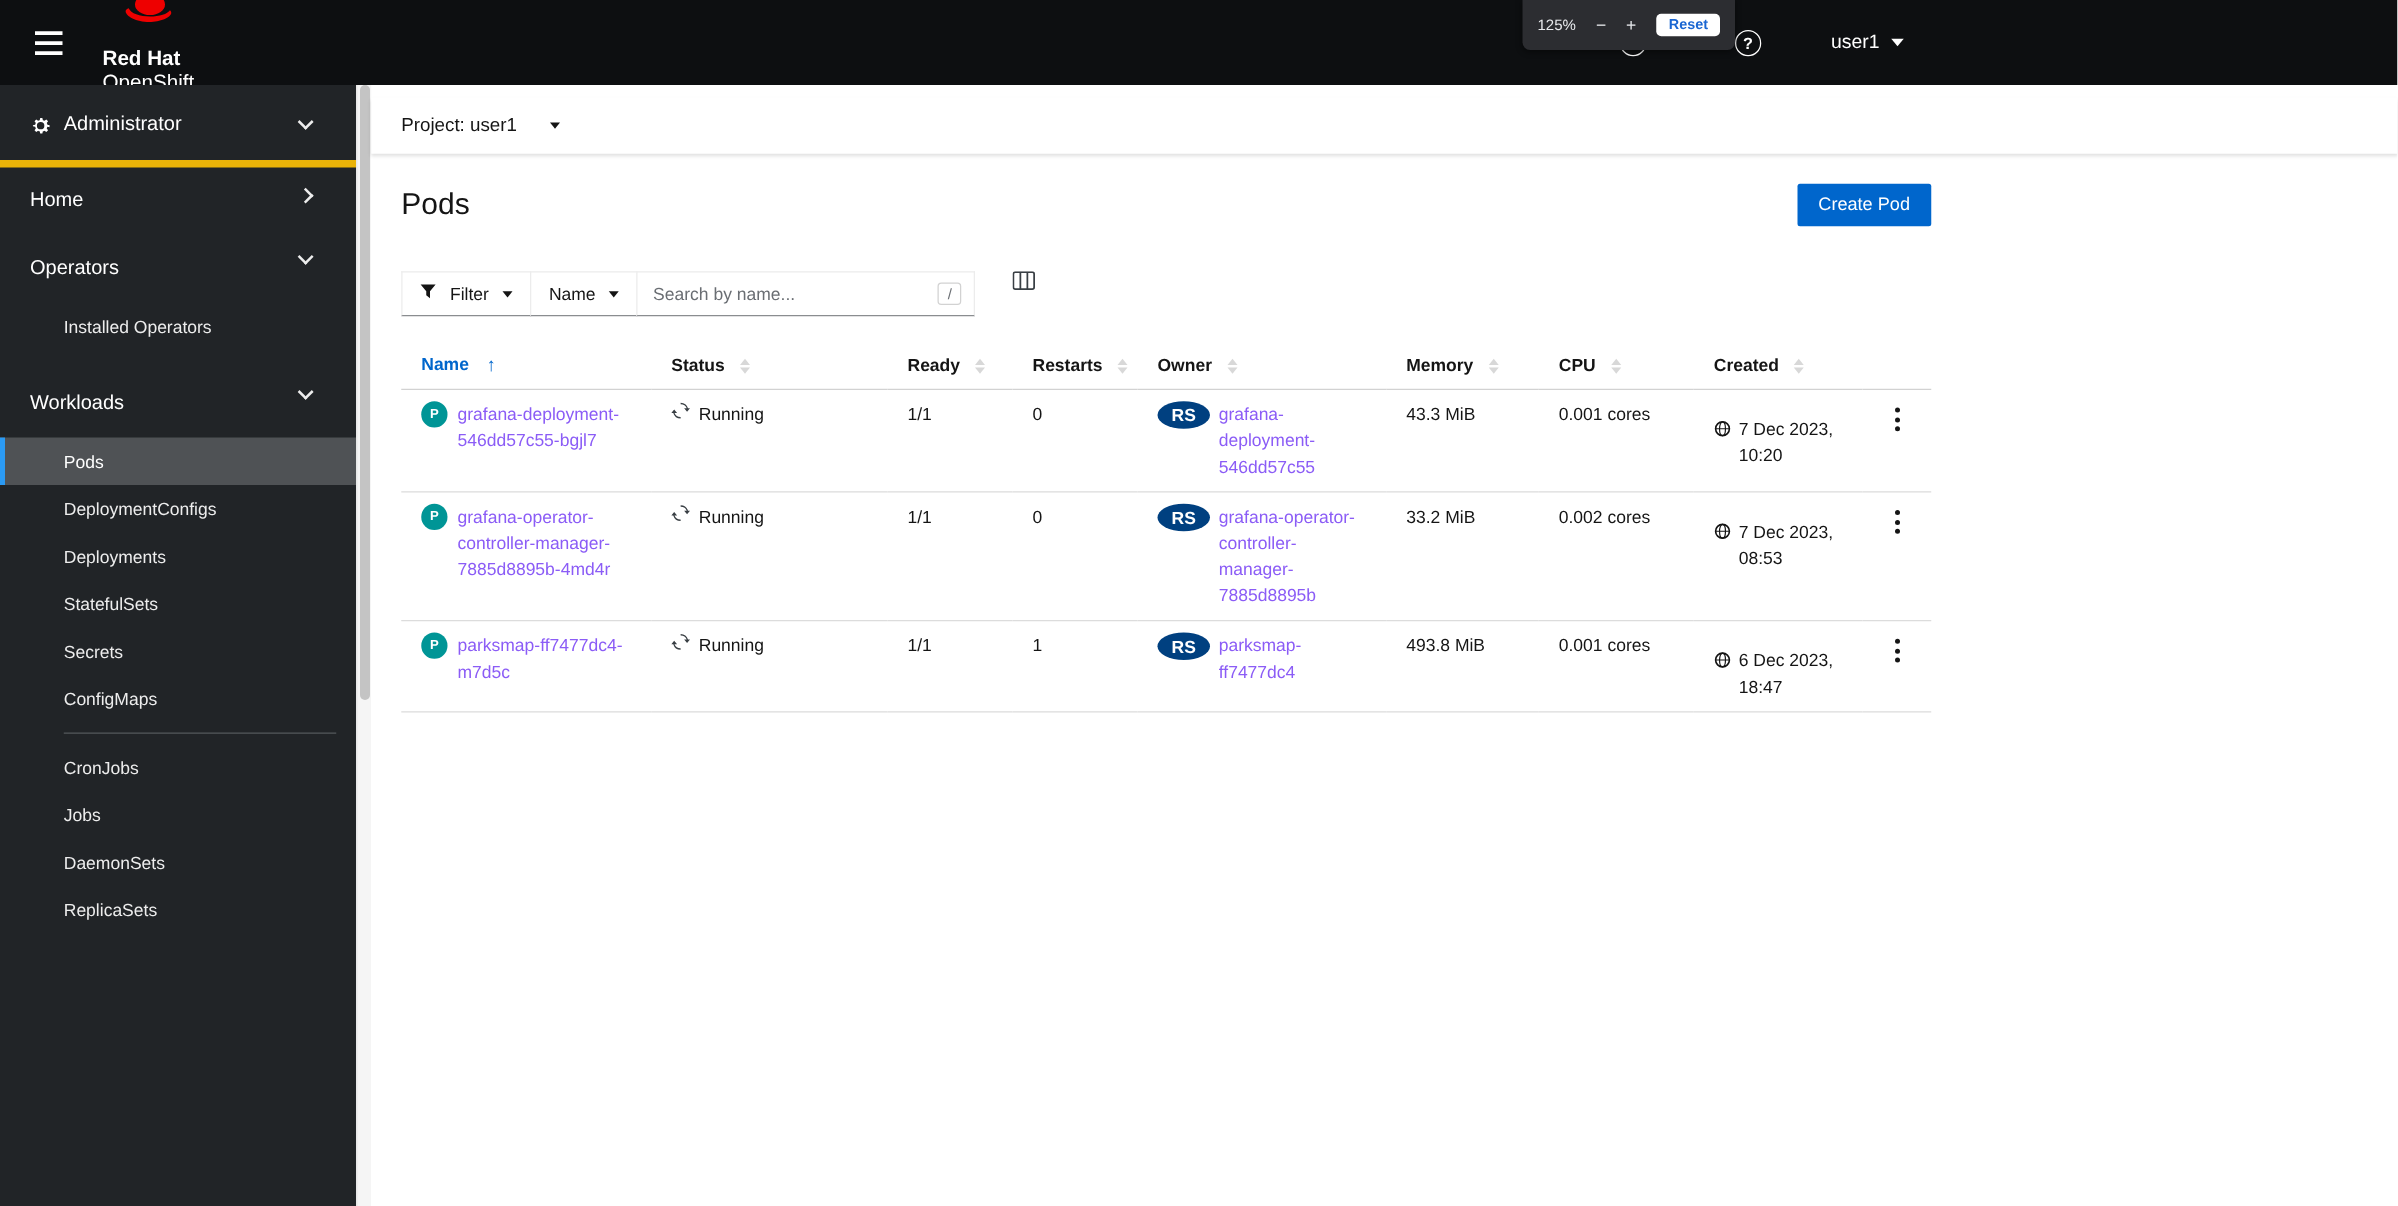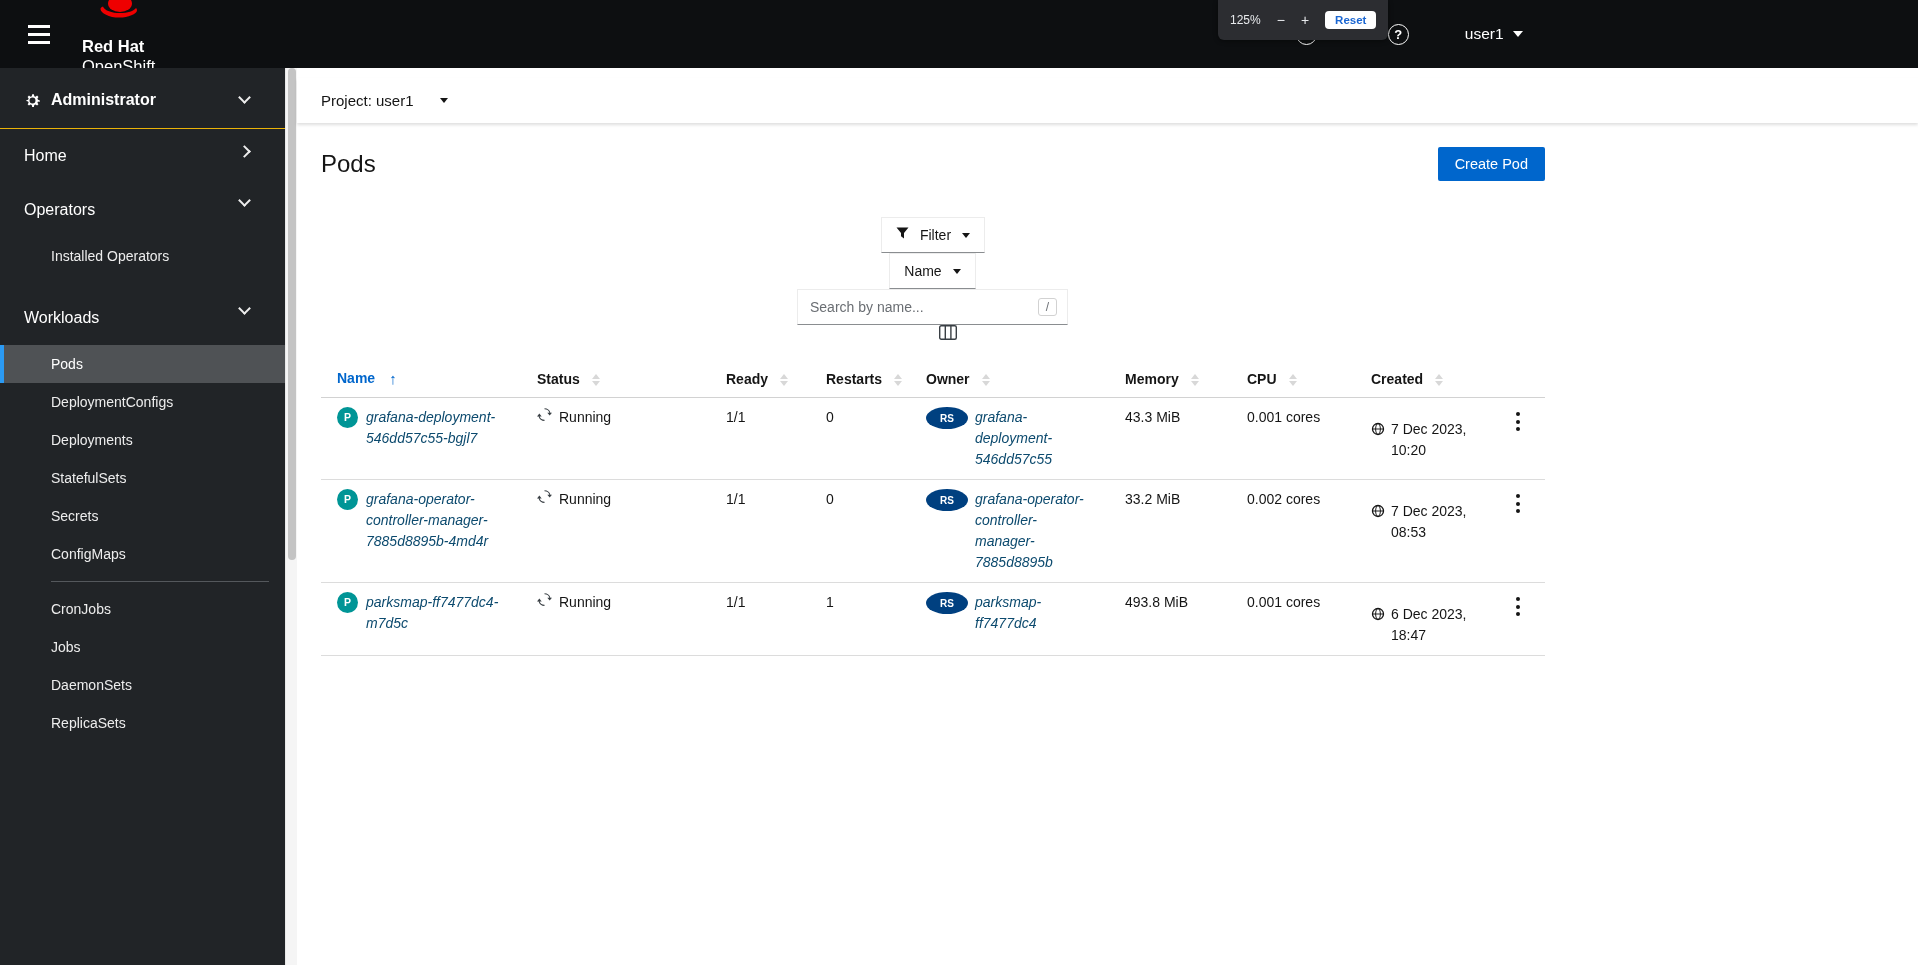--- a/index.html
+++ b/index.html
@@ -22,21 +22,21 @@
   .caret-white { width:0; height:0; border-left:5px solid transparent; border-right:5px solid transparent; border-top:6px solid #fff; }
 
   
   .zoom-popup { position:absolute; left:1218px; top:0; height:40px; background:#2c2d31; border-radius:0 0 6px 6px; display:flex; align-items:center; gap:16px; padding:0 12px; z-index:30; box-shadow:0 1px 5px rgba(0,0,0,.45); }
   .zoom-level { color:#e8eaed; font-size:12px; }
   .zoom-btn { background:none; border:none; color:#e8eaed; font-size:14px; cursor:pointer; line-height:1; }
   .zoom-reset { background:#ffffff; color:#1a66d2; border:none; border-radius:4px; font-size:11.5px; font-weight:700; padding:3px 10px; cursor:pointer; }
 
   
   .sidebar { position:absolute; top:68px; left:0; width:285px; height:897px; background:#212427; overflow:hidden; }
-  .perspective { display:flex; align-items:center; padding:23px 36px 19px 24px; font-size:16px; color:#fff; cursor:pointer; border-bottom:1px solid #eab308;font-weight:bold; }
+  .perspective { display:flex; align-items:center; padding:23px 36px 19px 24px; font-size:16px; color:#fff; cursor:pointer; border-bottom:6px solid #eab308; }
   .perspective .gear-wrap { display:flex; margin-right:10px; }
   .chev { width:9px; height:9px; border-right:2px solid #ededed; border-bottom:2px solid #ededed; display:inline-block; flex:none; }
   .chev.right { transform:rotate(-45deg); }
   .chev.down { transform:rotate(45deg); margin-top:-5px; }
   .ml-auto { margin-left:auto; }
   .nav-list { list-style:none; }
   .nav-top { display:flex; padding:18px 36px 18px 24px; font-size:16px; color:#fff; cursor:pointer; }
   .nav-child { display:block; padding:9px 16px 8px 51px; font-size:14px; line-height:21px; color:#ededed; cursor:pointer; }
   .nav-child.selected { background:#4f5255; border-left:4px solid #2b9af3; padding-left:47px; color:#fff; }
   .nav-child.gap-after { margin-bottom:16px; }
@@ -50,21 +50,21 @@
   .main { position:absolute; top:78px; left:297px; width:1621px; height:897px; background:#fff; }
   .project-bar { height:45px; display:flex; align-items:center; padding:0 24px; font-size:15px; color:#151515; box-shadow:0 2px 3px rgba(3,3,3,.13); position:relative; z-index:2; background:#fff; cursor:pointer; }
   .caret-dark { width:0; height:0; border-left:4.5px solid transparent; border-right:4.5px solid transparent; border-top:5.5px solid #151515; display:inline-block; }
   .project-bar .caret-dark { margin-left:26px; }
 
   .content { width:1272px; padding:0 24px; }
   .page-header { margin-top:24px; display:flex; align-items:center; justify-content:space-between; }
   .page-title { font-size:24px; font-weight:500; color:#151515; }
   .create-btn { background:#0066cc; color:#fff; border:none; border-radius:2px; font-size:14.5px; padding:9px 17px; cursor:pointer; }
 
-  .toolbar { margin-top:36px; display:flex; align-items:center;flex-direction:column; }
+  .toolbar { margin-top:36px; display:flex; align-items:flex-start; }
   .select-box { height:36px; background:#fff; border:1px solid #ececec; border-bottom-color:#8a8d90; display:flex; align-items:center; gap:11px; padding:0 14px; font-size:14px; color:#151515; cursor:pointer; }
   .attach { margin-left:-1px; }
   .search-wrap { width:271px; height:36px; background:#fff; border:1px solid #ececec; border-bottom-color:#8a8d90; margin-left:-1px; display:flex; align-items:center; padding:0 10px 0 12px; }
   .search-wrap input { border:none; outline:none; flex:1; min-width:0; font-size:14px; color:#151515; font-family:inherit; background:transparent; }
   .search-wrap input::placeholder { color:#6a6e73; }
   .kbd-hint { border:1px solid #d2d2d2; border-radius:3px; color:#6a6e73; font-size:12px; padding:1px 7px; flex:none; }
   .columns-btn { margin-left:30px; background:none; border:none; cursor:pointer; display:flex; align-items:center; }
 
   
   table.pods-table { width:100%; border-collapse:collapse; table-layout:fixed; margin-top:20px; }
@@ -75,22 +75,22 @@
   .th-sorted { color:#0066cc; }
   .sorted-arrow { color:#0066cc; font-size:15px; font-weight:700; margin-left:14px; vertical-align:-1px; }
   .sort-icon { display:inline-flex; flex-direction:column; gap:2px; margin-left:12px; vertical-align:middle; }
   .sort-icon .t-up { width:0; height:0; border-left:4px solid transparent; border-right:4px solid transparent; border-bottom:5px solid #d8d8d8; }
   .sort-icon .t-down { width:0; height:0; border-left:4px solid transparent; border-right:4px solid transparent; border-top:5px solid #d8d8d8; }
 
   .name-cell { display:flex; gap:8px; }
   .owner-cell { display:flex; gap:7px; padding-right:6px; }
   .badge { flex:none; width:21px; height:21px; border-radius:50%; color:#fff; font-size:10.5px; font-weight:700; display:flex; align-items:center; justify-content:center; }
   .badge.pod { background:#009596; }
-  .badge.rs { background:#004080; width:42px; height:22px; font-size:10px; }
-  a.link { color:#0c4a6e; text-decoration:none; flex:1; min-width:0; overflow-wrap:break-word; line-height:21px;font-style:italic; }
+  .badge.rs { background:#004080; width:42px; height:22px; font-size:14px; }
+  a.link { color:#8b5cf6; text-decoration:none; flex:1; min-width:0; overflow-wrap:break-word; line-height:21px; }
   .status-cell { display:flex; align-items:center; gap:7px; white-space:nowrap; }
   .created-cell { display:flex; gap:6px;margin-top:12px; }
   .created-cell .globe-wrap { flex:none; margin-top:3px; display:flex; }
   .created-cell .created-text { flex:1; min-width:0; }
   .kebab { display:flex; flex-direction:column; gap:3.5px; align-items:center; background:none; border:none; cursor:pointer; padding:5px 8px; margin:0 auto; }
   .kebab i { width:4px; height:4px; border-radius:50%; background:#151515; display:block; }
 </style>
 </head>
 <body>
 

